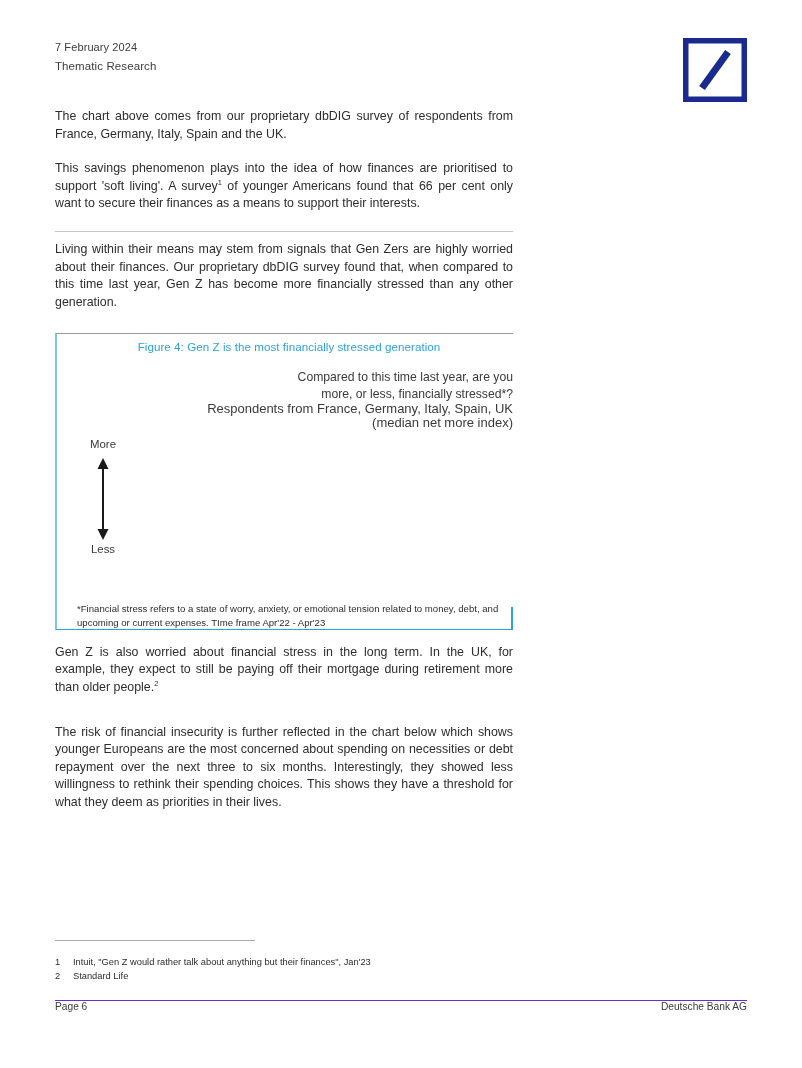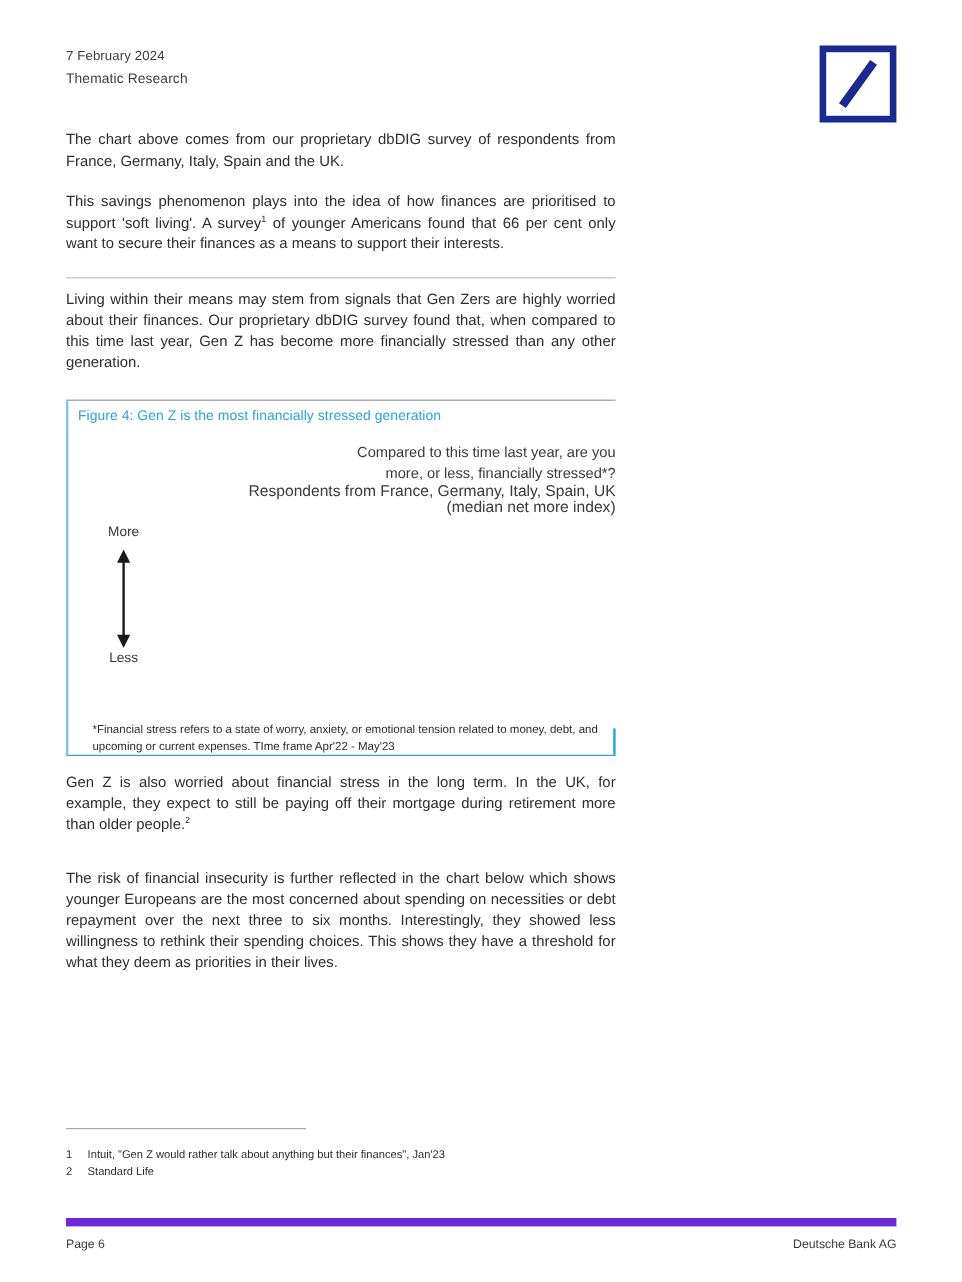--- a/index.html
+++ b/index.html
@@ -115,20 +115,21 @@
     bottom: 0;
     width: 1.6px;
     height: 22px;
     background: #2aa3d8;
   }
   .fig-title {
     font-size: 11.6px;
     color: #2aa3d8;
     padding: 6px 0 6px 8px;
     letter-spacing: 0.05px;
+    text-align: center;
   }
 
   .chart-title-block {
     text-align: right;
     padding: 10px 0 0 0;
   }
   .chart-title-line {
     font-size: 12.2px;
     color: #3a3a3a;
     line-height: 16.5px;
@@ -234,27 +235,26 @@
     width: 18px;
     flex: none;
   }
 
   
   .page-footer {
     position: absolute;
     left: 55px;
     top: 1000px;
     width: 692px;
-    border-top: 7px solid #6d28d9;
-    padding-top: 10px;
+    border-top: 1px solid #6d28d9;
+    padding-top: 0;
     display: flex;
     justify-content: space-between;
     font-size: 10.2px;
     color: #3a3a3a;
-    margin-top: 15px;
   }
 </style>
 </head>
 <body>
 
 <div class="page">
 
   <div class="header">
     <div class="header-meta">
       <div class="header-date">7 February 2024</div>
@@ -295,21 +295,21 @@
         <div class="axis-label less">Less</div>
 
         <svg class="axis-arrow" viewBox="0 0 16 82">
           <line x1="8" y1="8" x2="8" y2="74" stroke="#1a1a1a" stroke-width="2"></line>
           <polygon points="8,0 2.5,11 13.5,11" fill="#1a1a1a"></polygon>
           <polygon points="8,82 2.5,71 13.5,71" fill="#1a1a1a"></polygon>
         </svg>
 
       </div>
 
-      <div class="fig-footnote">*Financial stress refers to a state of worry, anxiety, or emotional tension related to money, debt, and upcoming or current expenses.  TIme frame Apr'22 - May'23</div>
+      <div class="fig-footnote">*Financial stress refers to a state of worry, anxiety, or emotional tension related to money, debt, and upcoming or current expenses.  TIme frame Apr'22 - Apr'23</div>
     </div>
 
     <div style="height:14px"></div>
 
     <p class="body"><span>Gen Z is also worried about financial stress in the long term. In the UK, for example, they expect to still be paying off their mortgage during retirement more than older people.</span><sup>2</sup></p>
 
     <div style="height:10px"></div>
 
     <p class="body last">The risk of financial insecurity is further reflected in the chart below which shows younger Europeans are the most concerned about spending on necessities or debt repayment over the next three to six months. Interestingly, they showed less willingness to rethink their spending choices. This shows they have a threshold for what they deem as priorities in their lives.</p>
   </div>

